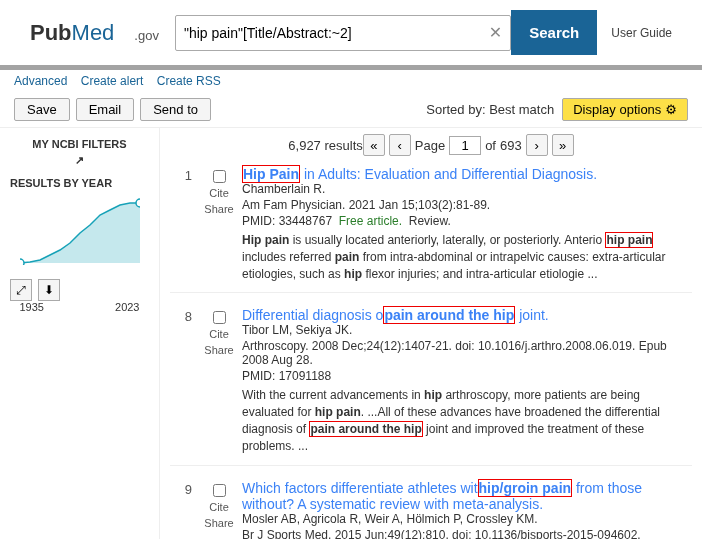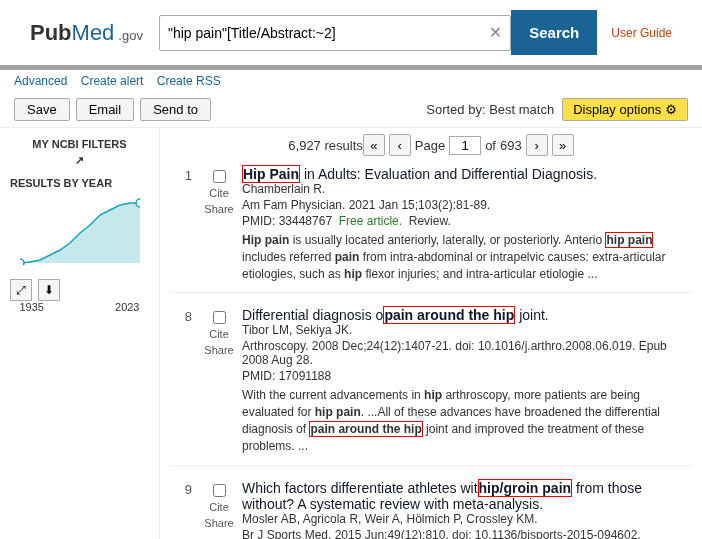--- a/index.html
+++ b/index.html
@@ -3,27 +3,27 @@
   <meta charset="utf-8">
   <style>
     * { box-sizing: border-box; margin: 0; padding: 0; }
     body { font-family: Arial, sans-serif; font-size: 13px; background: #fff; color: #333; width: 702px; min-height: 539px; overflow-x: hidden; }
 
     
     .header { display: flex; align-items: center; padding: 10px 30px; border-bottom: 5px solid #a3a3a3; background: #fff; }
     .logo { display: flex; align-items: baseline; margin-right: 16px; }
     .logo-pub { font-size: 22px; font-weight: bold; color: #333; }
     .logo-med { font-size: 22px; font-weight: normal; color: #1a6496; }
-    .logo-dot-gov { font-size: 13px; color: #555; margin-left: 4px; }
+    .logo-dot-gov { font-size: 13px; color: #555; margin-left: 20px; }
     .search-bar { display: flex; flex: 1; align-items: center; border: 1px solid #aaa; border-radius: 2px; overflow: hidden; height: 36px; }
     .search-input { flex: 1; border: none; outline: none; padding: 0 8px; font-size: 14px; }
     .search-clear { background: none; border: none; cursor: pointer; padding: 0 8px; font-size: 16px; color: #888; }
     .search-button { background: #1a6496; color: #fff; border: none; padding: 0 18px; height: 45px; font-size: 15px; font-weight: bold; cursor: pointer; white-space: nowrap; }
     .header-links { margin-left: 10px; font-size: 12px; }
-    .header-links a { color: #c2410c; text-decoration: none; margin-left: 4px; }
+    .header-links a { color: #404040; text-decoration: none; margin-left: 4px; }
 
     
     .sub-header { padding: 4px 14px; font-size: 12px; }
     .sub-header a { color: #1a6496; text-decoration: none; margin-right: 10px; }
 
     
     .toolbar { display: flex; align-items: center; justify-content: space-between; padding: 6px 14px; border-bottom: 1px solid #eee; }
     .toolbar-left { display: flex; gap: 6px; }
     .toolbar-btn { border: 1px solid #aaa; background: #f5f5f5; padding: 3px 12px; cursor: pointer; font-size: 13px; border-radius: 2px; }
     .toolbar-right { display: flex; align-items: center; font-size: 13px; gap: 8px; }
@@ -49,21 +49,21 @@
     .page-nav-btn { border: 1px solid #aaa; background: #f5f5f5; width: 22px; height: 22px; cursor: pointer; font-size: 13px; display: flex; align-items: center; justify-content: center; border-radius: 2px; }
     .page-input { width: 32px; border: 1px solid #aaa; text-align: center; font-size: 13px; padding: 1px; }
 
     
     .article { display: flex; margin-bottom: 14px; padding-bottom: 10px; border-bottom: 1px solid #eee; }
     .article-num { width: 30px; text-align: right; padding-right: 8px; color: #555; font-size: 13px; padding-top: 2px; }
     .article-actions { display: flex; flex-direction: column; gap: 4px; width: 38px; align-items: center; margin-right: 4px; padding-top: 2px; }
     .article-actions input[type=checkbox] { margin-top: 2px; }
     .action-label { font-size: 11px; color: #555; }
     .article-content { flex: 1; }
-    .article-title { font-size: 14px; color: #0f172a; margin-bottom: 3px; cursor: pointer; text-decoration: none; }
+    .article-title { font-size: 14px; color: #3b82f6; margin-bottom: 3px; cursor: pointer; text-decoration: none; }
     .article-authors { font-size: 12px; color: #333; margin-bottom: 2px; }
     .article-journal { font-size: 12px; color: #333; margin-bottom: 2px; }
     .article-pmid { font-size: 12px; color: #333; }
     .free-article { color: #2a7d2a; font-size: 12px; }
     .article-abstract { font-size: 12px; color: #333; margin-top: 4px; line-height: 1.4; }
     .bold { font-weight: bold; }
 
     
     .chart-svg { width: 120px; height: 70px; }
   </style>

